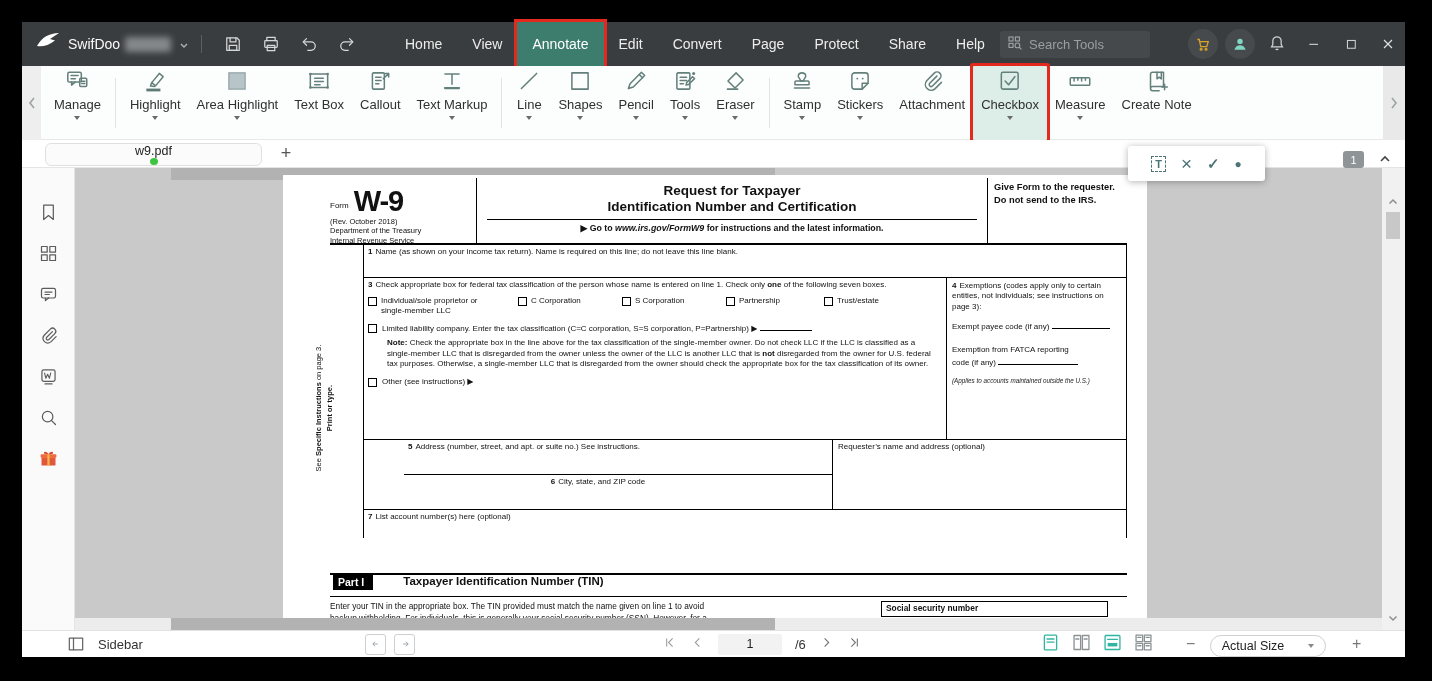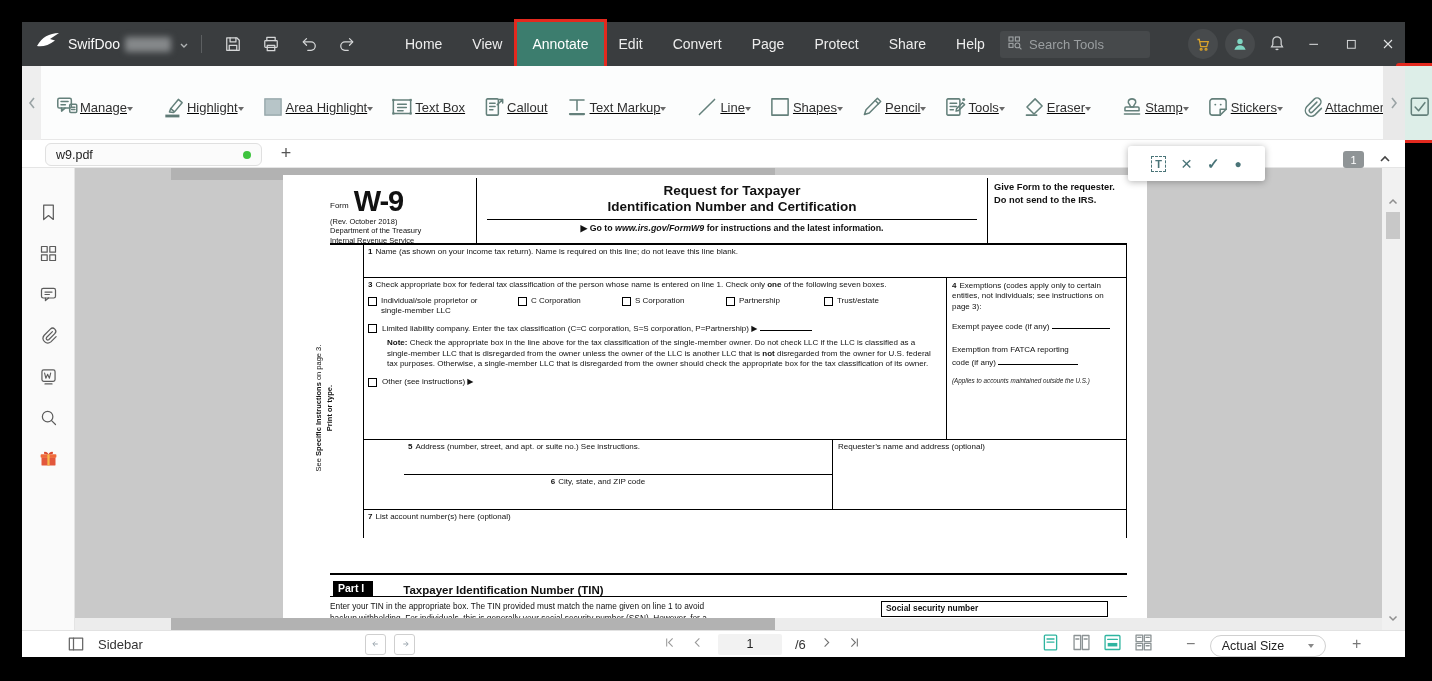--- a/index.html
+++ b/index.html
@@ -30,40 +30,40 @@
   .bell { position:absolute; top:11px; }
   .winctl { position:absolute; top:0; height:44px; width:34px; display:flex; align-items:center; justify-content:center; }
 
   
   .toolbar { position:absolute; left:0; top:44px; width:1383px; height:74px; background:#fcfdfd;
     border-bottom:1px solid #e8e8e8; }
   .tedge { position:absolute; top:0; width:19px; height:74px; background:#eeeeee; display:flex;
     align-items:center; justify-content:center; }
   .tedge.left { left:0; } .tedge.right { right:0; width:22px; background:#e9e9e9; }
   .titems { position:absolute; left:24px; top:0; right:26px; height:74px; display:flex; align-items:stretch; }
-  .titem { display:flex; flex-direction:row; align-items:center; justify-content:flex-start;
-    padding:8px 8px 0 8px;text-decoration:underline; }
+  .titem { display:flex; flex-direction:column; align-items:center; justify-content:flex-start;
+    padding:0 8px 0 8px; }
   .ticon { height:30px; display:flex; align-items:center; justify-content:center; }
   .tlabel { font-size:13px; color:#303030; white-space:nowrap; margin-top:1px; }
   .tcaret { width:0; height:0; border-left:3.5px solid transparent; border-right:3.5px solid transparent;
     border-top:4px solid #6a6a6a; margin-top:4px; }
   .tcaret.none { border:none; }
   .tdiv { width:1px; background:#e2e2e2; margin:12px 6px; }
   .titem.active-red { background:#ddeee8; box-shadow:0 0 0 3px #e3291e; border-radius:1px; }
   svg.ic { fill:none; stroke:#64807b; stroke-width:1.4; stroke-linecap:round; stroke-linejoin:round; }
   svg.tb { fill:none; stroke:#d5d7d8; stroke-width:1.5; stroke-linecap:round; stroke-linejoin:round; }
   svg.sb { fill:none; stroke:#5c5c5c; stroke-width:1.4; stroke-linecap:round; stroke-linejoin:round; }
   svg.st { fill:none; stroke:#8b9294; stroke-width:1.5; stroke-linecap:round; stroke-linejoin:round; }
   svg.st.teal { stroke:#2fb5a0; }
 
   
   .tabbar { position:absolute; left:0; top:118px; width:1383px; height:28px; background:#fff;
     border-bottom:1px solid #e5e5e5; }
   .tab { position:absolute; left:23px; top:3px; width:217px; height:23px; background:#fbfbfb;
-    border:1px solid #e0e0e0; border-radius:6px; display:flex; align-items:center; padding:0 10px; }
+    border:1px solid #e0e0e0; border-radius:6px; display:flex; align-items:center; padding:0 10px;flex-direction:column; }
   .tab-label { font-size:12.5px; color:#222; flex:1; }
   .tab-dot { width:8px; height:8px; border-radius:50%; background:#3ec43e; }
   .newtab { position:absolute; left:252px; top:1px; font-size:18px; color:#555; width:24px; height:24px;
     display:flex; align-items:center; justify-content:center; }
 
   
   .content { position:absolute; left:0; top:146px; width:1383px; height:462px; background:#c9c9c9; }
   .side { position:absolute; left:0; top:0; width:53px; height:462px; background:#fafafa;
     border-right:1px solid #e4e4e4; display:flex; flex-direction:column; align-items:center;
     padding-top:32px; gap:17px; }
@@ -128,21 +128,21 @@
   .r3box4 { flex:1; border-left:1px solid #000; padding:3px 5px; line-height:1.3; }
   .b4sec { margin-top:9px; }
   .applies { margin-top:9px; font-size:6.3px; font-style:italic; color:#222; }
   .row56 { display:flex; border-bottom:1px solid #000; padding:0; height:70px; }
   .r56left { width:469px; border-right:1px solid #000; }
   .r5 { height:35px; border-bottom:1px solid #000; padding:2px 4px;margin-left:40px; }
   .r6 { height:34px; padding:2px 4px;text-align:center; }
   .r56right { flex:1; padding:2px 5px; }
   .row7 { height:28px; border-bottom:none; }
   .part1bar { position:absolute; left:47px; top:398px; width:797px; height:24px; border-top:2px solid #000;
-    border-bottom:1px solid #000; display:flex; align-items:flex-end; }
+    border-bottom:1px solid #000; display:flex; align-items:flex-start; }
   .p1label { background:#000; color:#fff; font-weight:bold; font-size:10.5px; padding:1px 9px 2px 5px;
     margin-left:3px; }
   .p1title { font-weight:bold; font-size:11.5px; margin-left:30px; }
   .tinrow { position:absolute; left:47px; top:424px; width:797px; display:flex; }
   .tintext { width:548px; font-size:8.3px; line-height:1.4; padding-top:2px; }
   .ssnwrap { margin-left:3px; padding-top:2px; }
   .ssnbox { width:227px; height:16px; border:1.5px solid #000; font-size:8.4px; font-weight:bold;
     padding:1px 4px; }
   .sscells { margin-top:3px; display:flex; align-items:center; }
   .sgrp { display:flex; }
@@ -465,20 +465,31 @@
         <span class="ticon">
           <svg class="ic" width="26" height="26" viewBox="0 0 24 24">
                 <rect x="3" y="9" width="18" height="7" rx="1"></rect>
                 <path d="M6.5 9v3M10 9v2.2M13.5 9v3M17 9v2.2"></path>
               </svg>
         </span>
         <span class="tlabel">Measure</span>
         <span class="tcaret"></span>
       </div>
 
+      <div class="titem">
+        <span class="ticon">
+          <svg class="ic" width="26" height="26" viewBox="0 0 24 24">
+                <path d="M6 19V6a2 2 0 0 1 2-2h10v13H8a2 2 0 0 0-2 2 2 2 0 0 0 2 2h6"></path>
+                <path d="M12 4v6l2-1.5 2 1.5V4"></path>
+                <path d="M16.5 17.5h5M19 15v5"></path>
+              </svg>
+        </span>
+        <span class="tlabel">Create Note</span>
+        <span class="tcaret none"></span>
+      </div>
 
     </div>
     <div class="tedge right">
       <svg width="10" height="14" viewBox="0 0 10 14" fill="none" stroke="#9aa3a5" stroke-width="1.6">
             <path d="M3 2l4 5-4 5"></path>
           </svg>
     </div>
   </div>
 
   <div class="tabbar">

